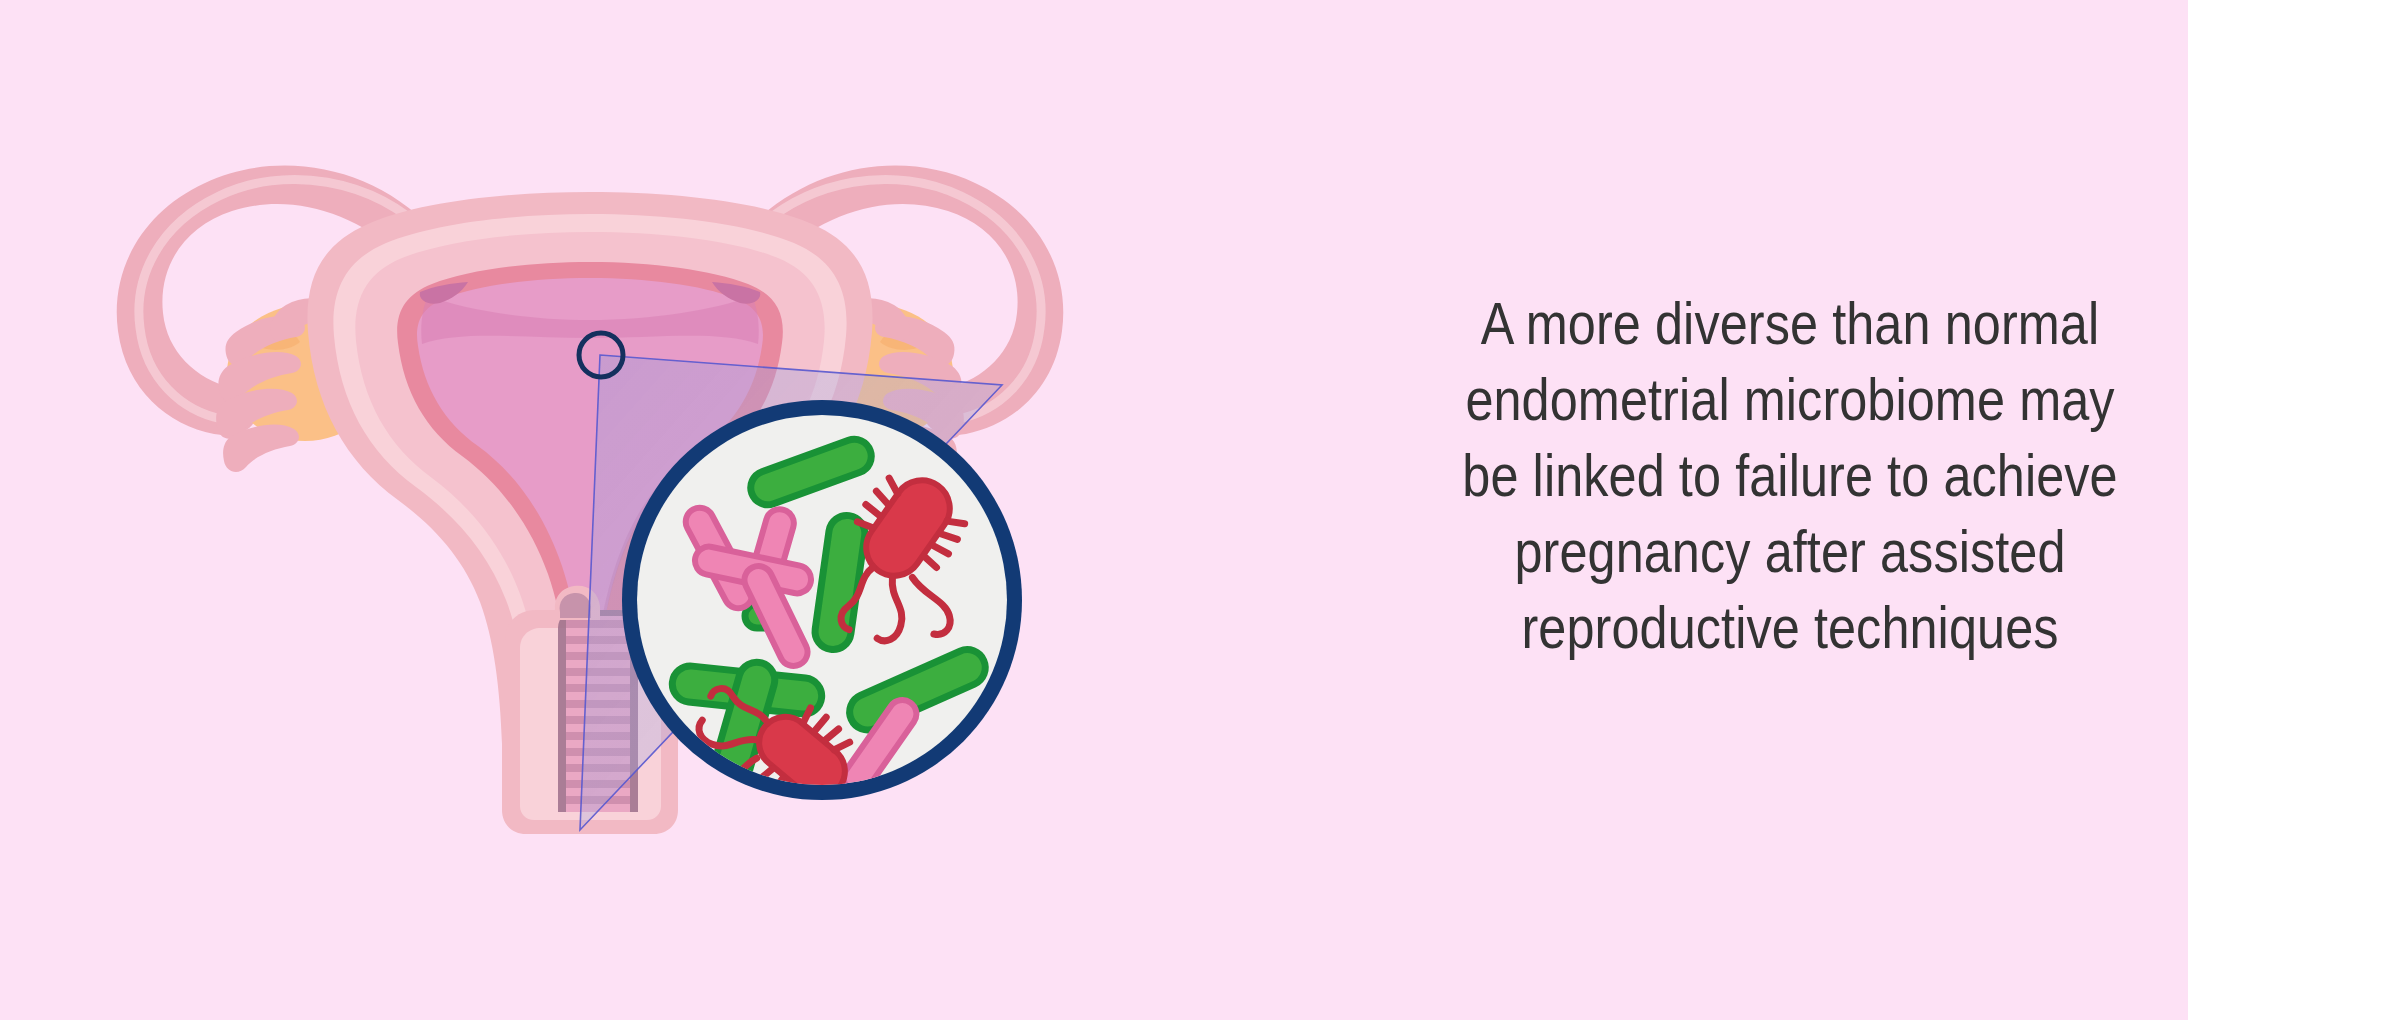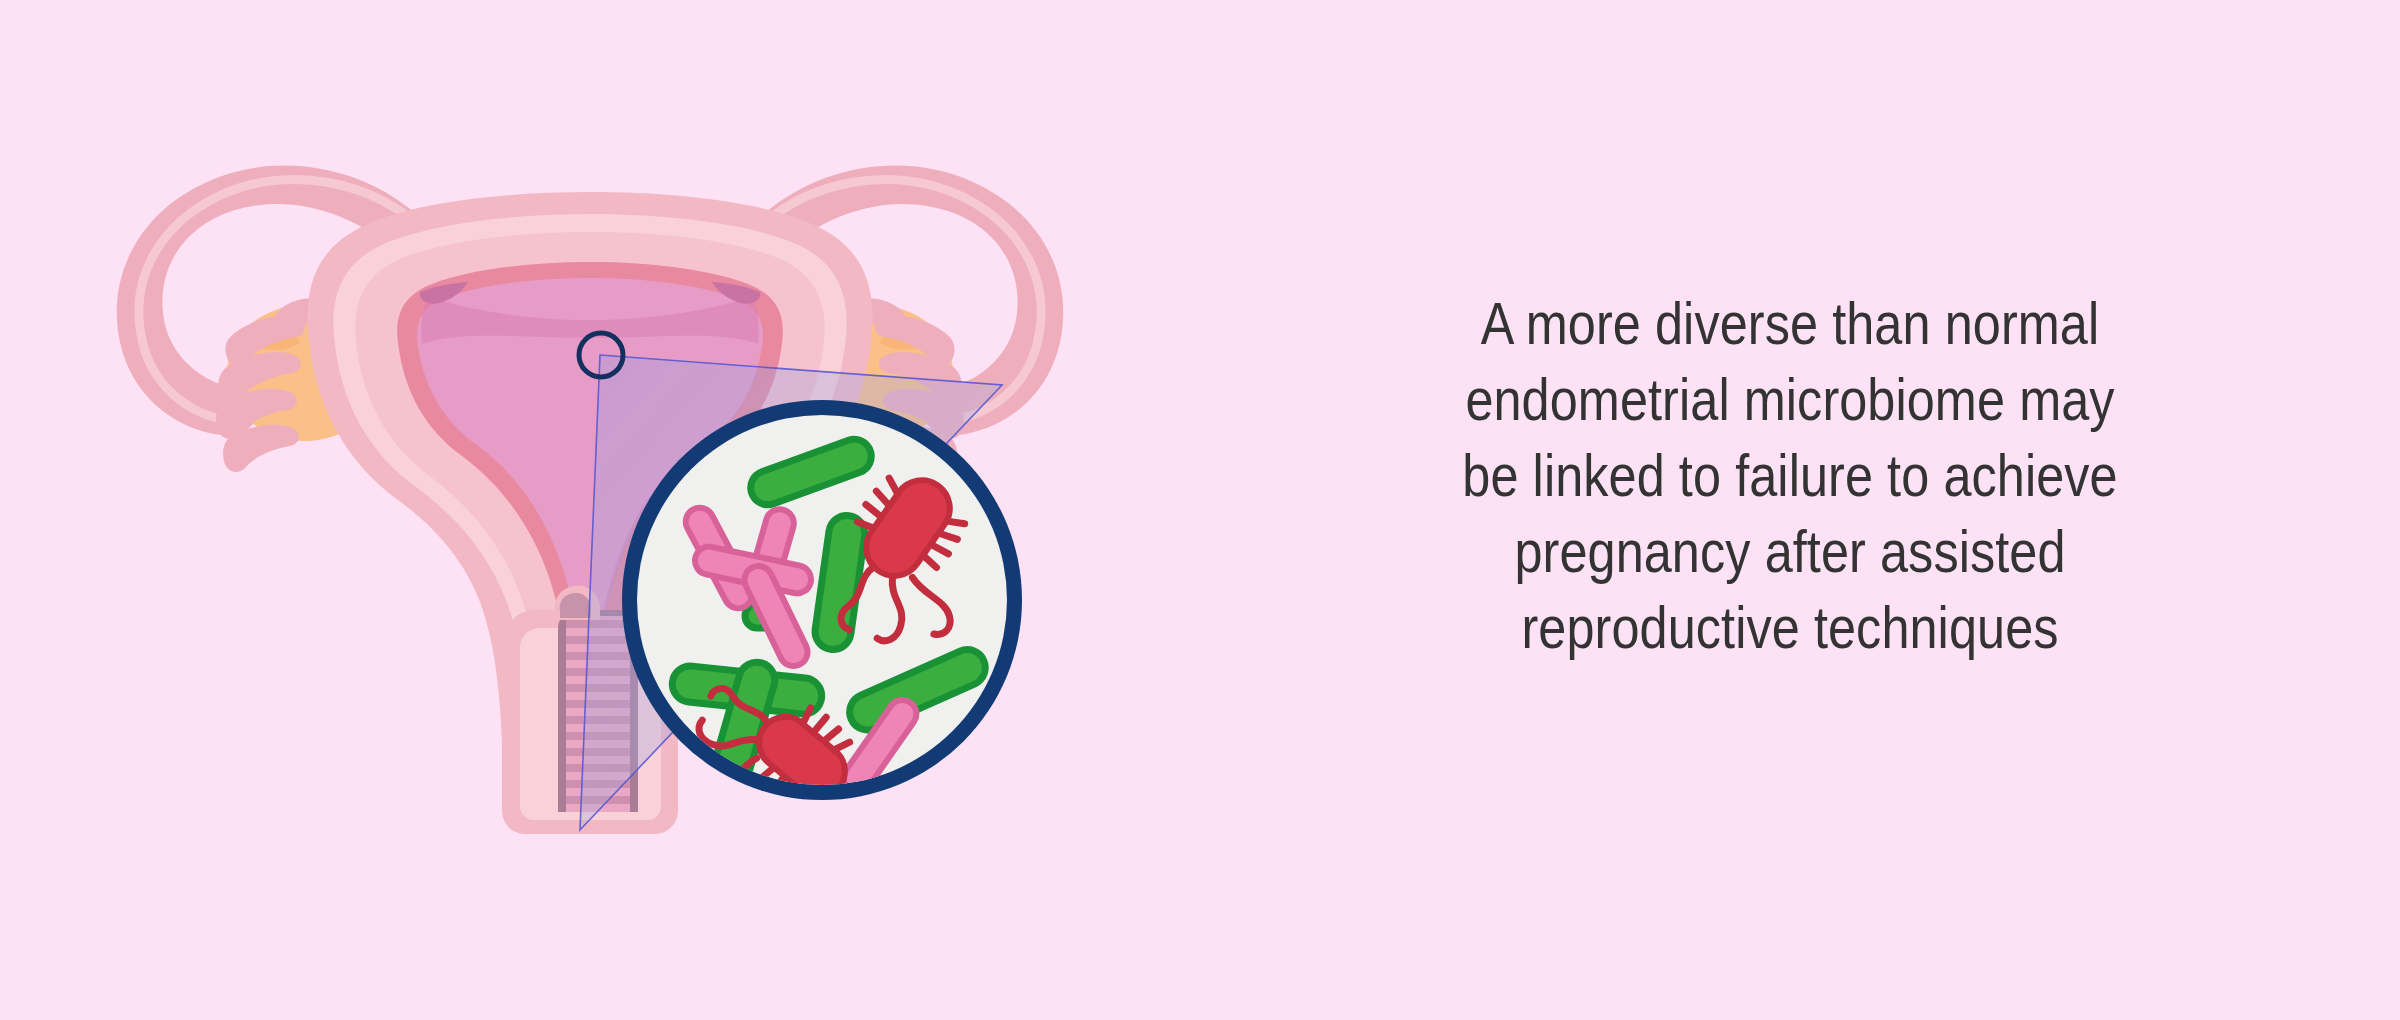--- a/index.html
+++ b/index.html
@@ -8,21 +8,21 @@
     padding: 0;
   }
   body {
     width: 2400px;
     height: 1020px;
     overflow: hidden;
     font-family: "Liberation Sans", "DejaVu Sans", sans-serif;
   }
   #infographic {
     position: relative;
-    width: 2400px;
+    width: 2188px;
     height: 1020px;
     background: #fde1f5;
   }
   #illustration {
     position: absolute;
     left: 0px;
     top: 0px;
     width: 1180px;
     height: 1020px;
   }

